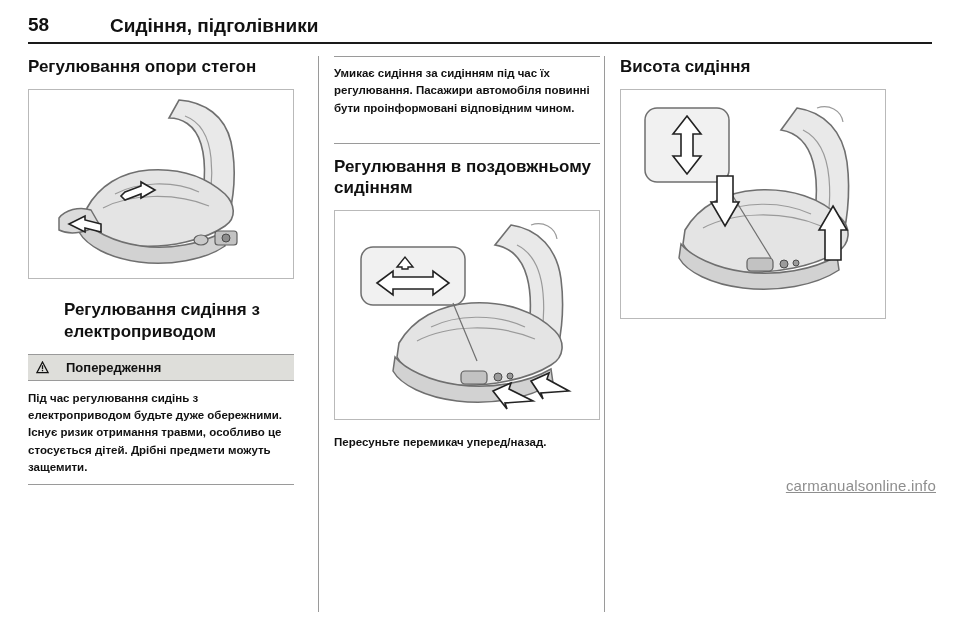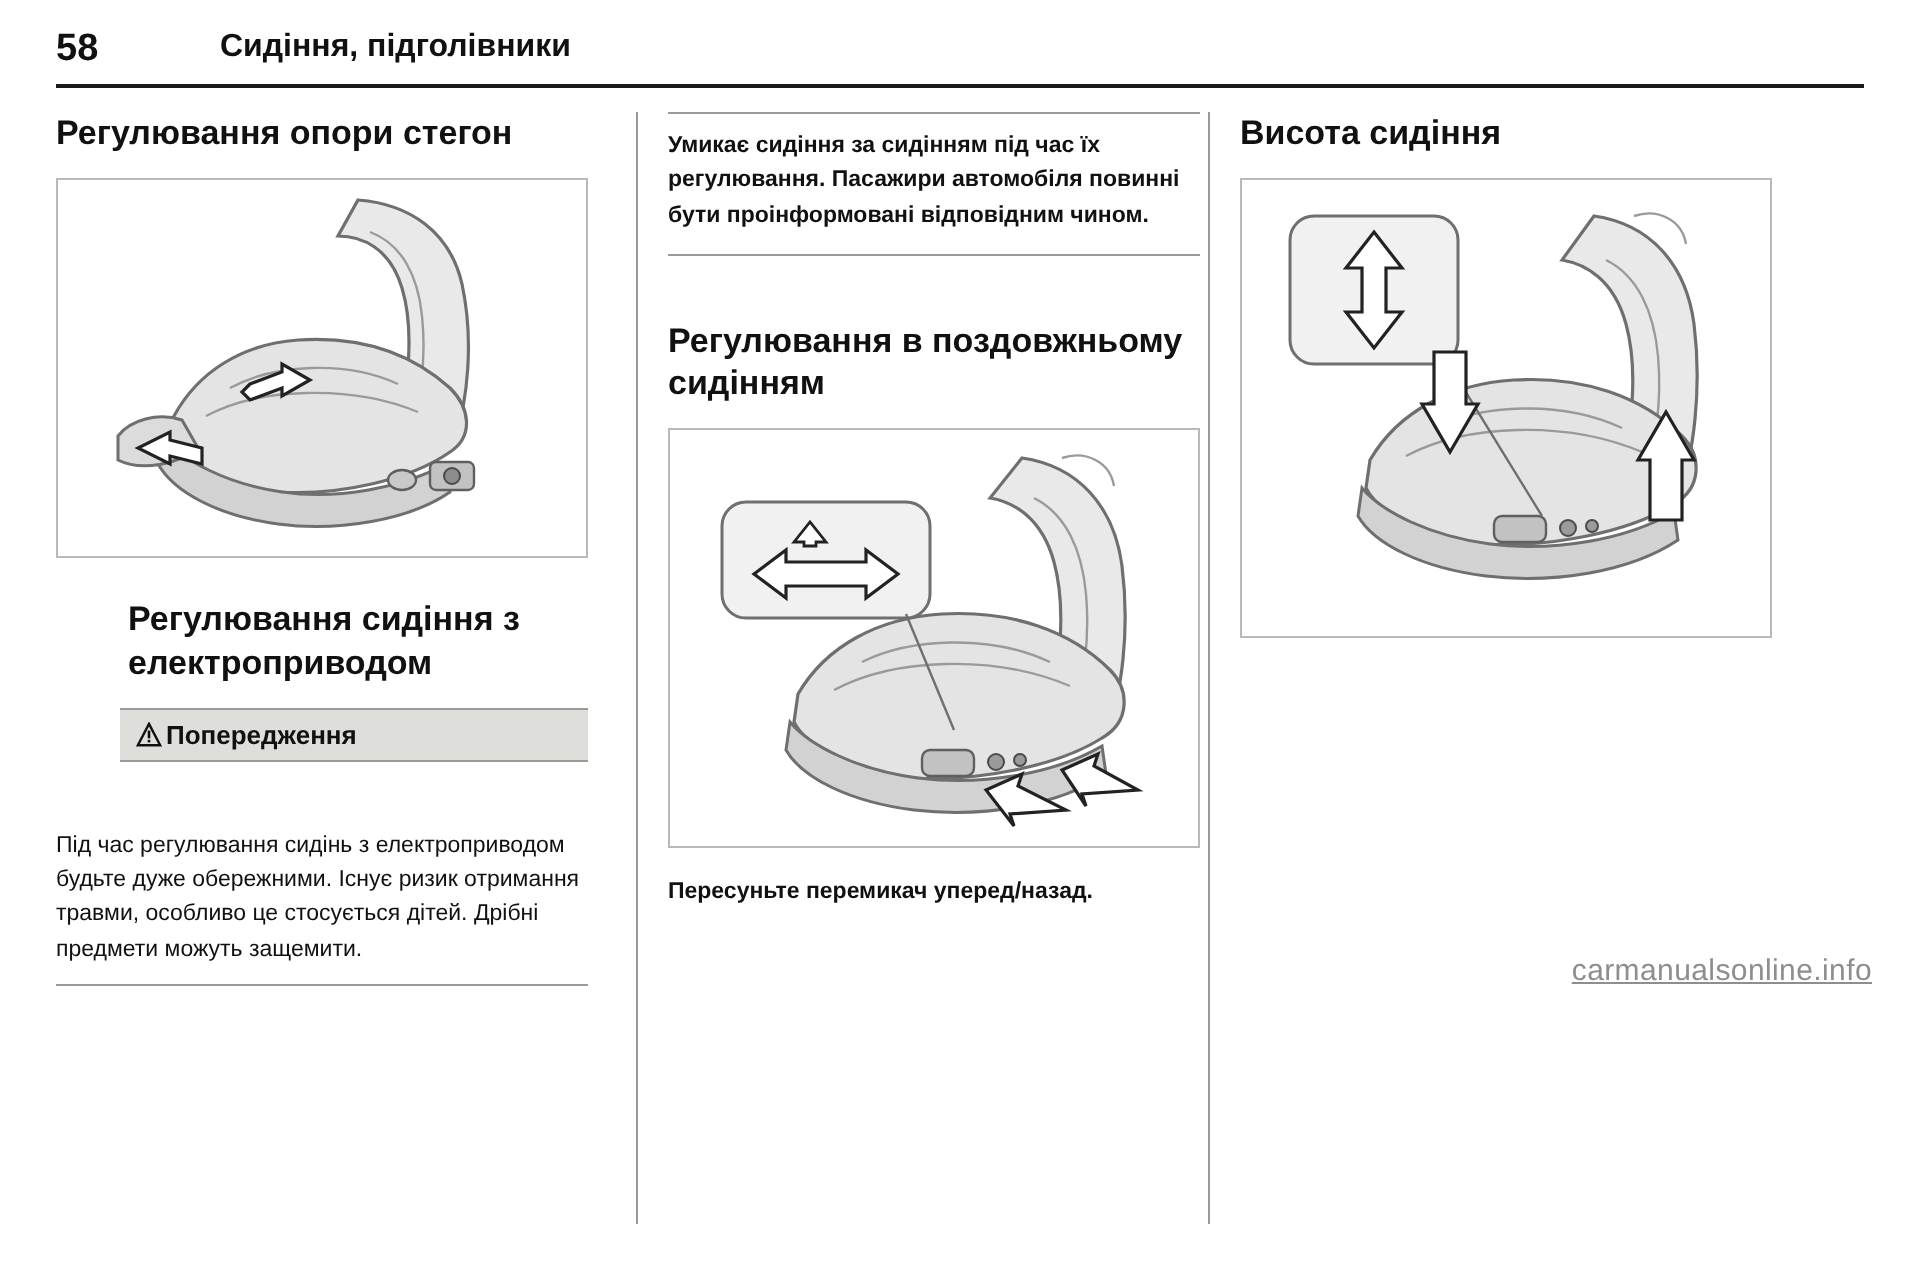--- a/index.html
+++ b/index.html
@@ -38,21 +38,21 @@
     top: 0;
     font-size: 19px;
     font-weight: bold;
     color: #111;
     letter-spacing: 0px;
   }
   .header-title {
     position: absolute;
     left: 82px;
     top: 1px;
-    font-size: 16px;
+    font-size: 19px;
     font-weight: bold;
     color: #111;
   }
 
   
   .col {
     position: absolute;
     top: 56px;
     width: 266px;
     height: 556px;
@@ -107,44 +107,42 @@
   .warn-head {
     background: #dededa;
     border-top: 1px solid #9a9a9a;
     border-bottom: 1px solid #9a9a9a;
     padding: 5px 8px 5px 8px;
     font-size: 13px;
     font-weight: bold;
     color: #111;
     display: flex;
     align-items: center;
-    gap: 2px;
-    margin-left: 32px;
+    gap: 17px;
   }
   .warn-body {
     padding: 9px 0 0 0;
     font-size: 11.5px;
-    font-weight: normal;
+    font-weight: bold;
     color: #111;
     line-height: 1.5;
-    margin-top: 25px;
   }
   .warn-rule {
     border-bottom: 1px solid #9a9a9a;
     margin-top: 8px;
   }
 
   
   .notebox {
     width: 266px;
     box-sizing: border-box;
     border-top: 1px solid #9a9a9a;
     border-bottom: 1px solid #9a9a9a;
-    padding: 8px 0 10px 0;
-    margin-bottom: 32px;
+    padding: 8px 0 26px 0;
+    margin-bottom: 12px;
     font-size: 11.5px;
     font-weight: bold;
     color: #111;
     line-height: 1.5;
   }
 
   
   .footer {
     position: absolute;
     right: 24px;

